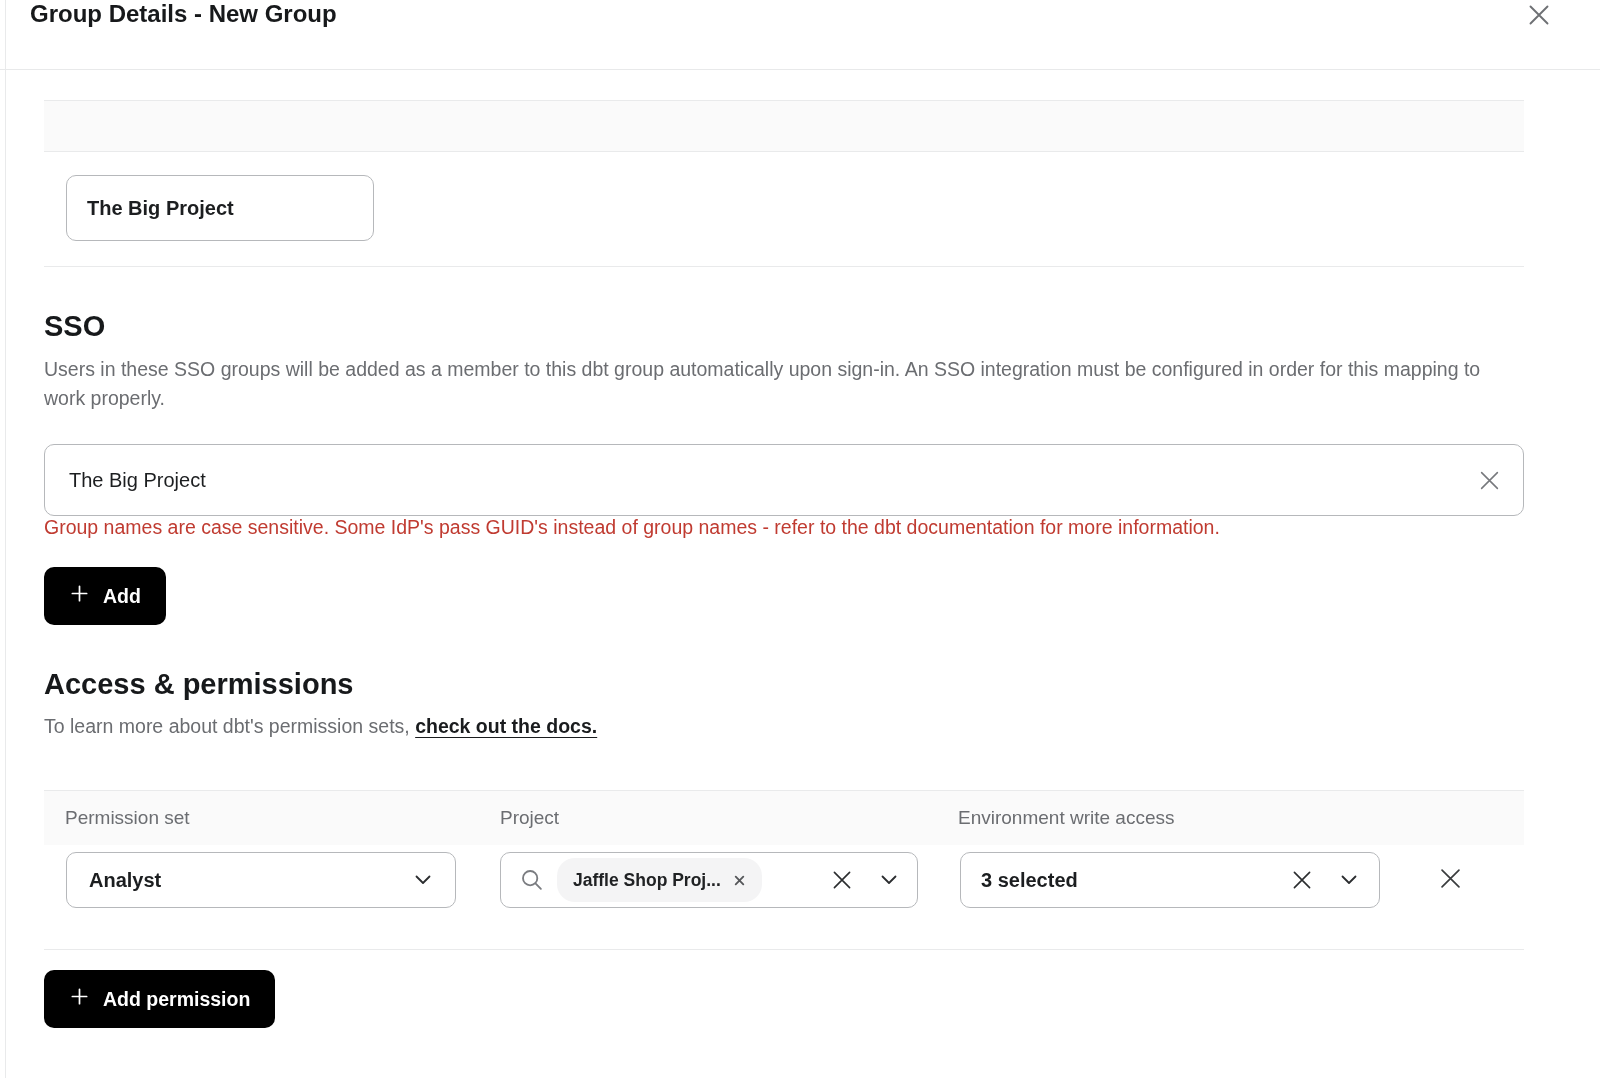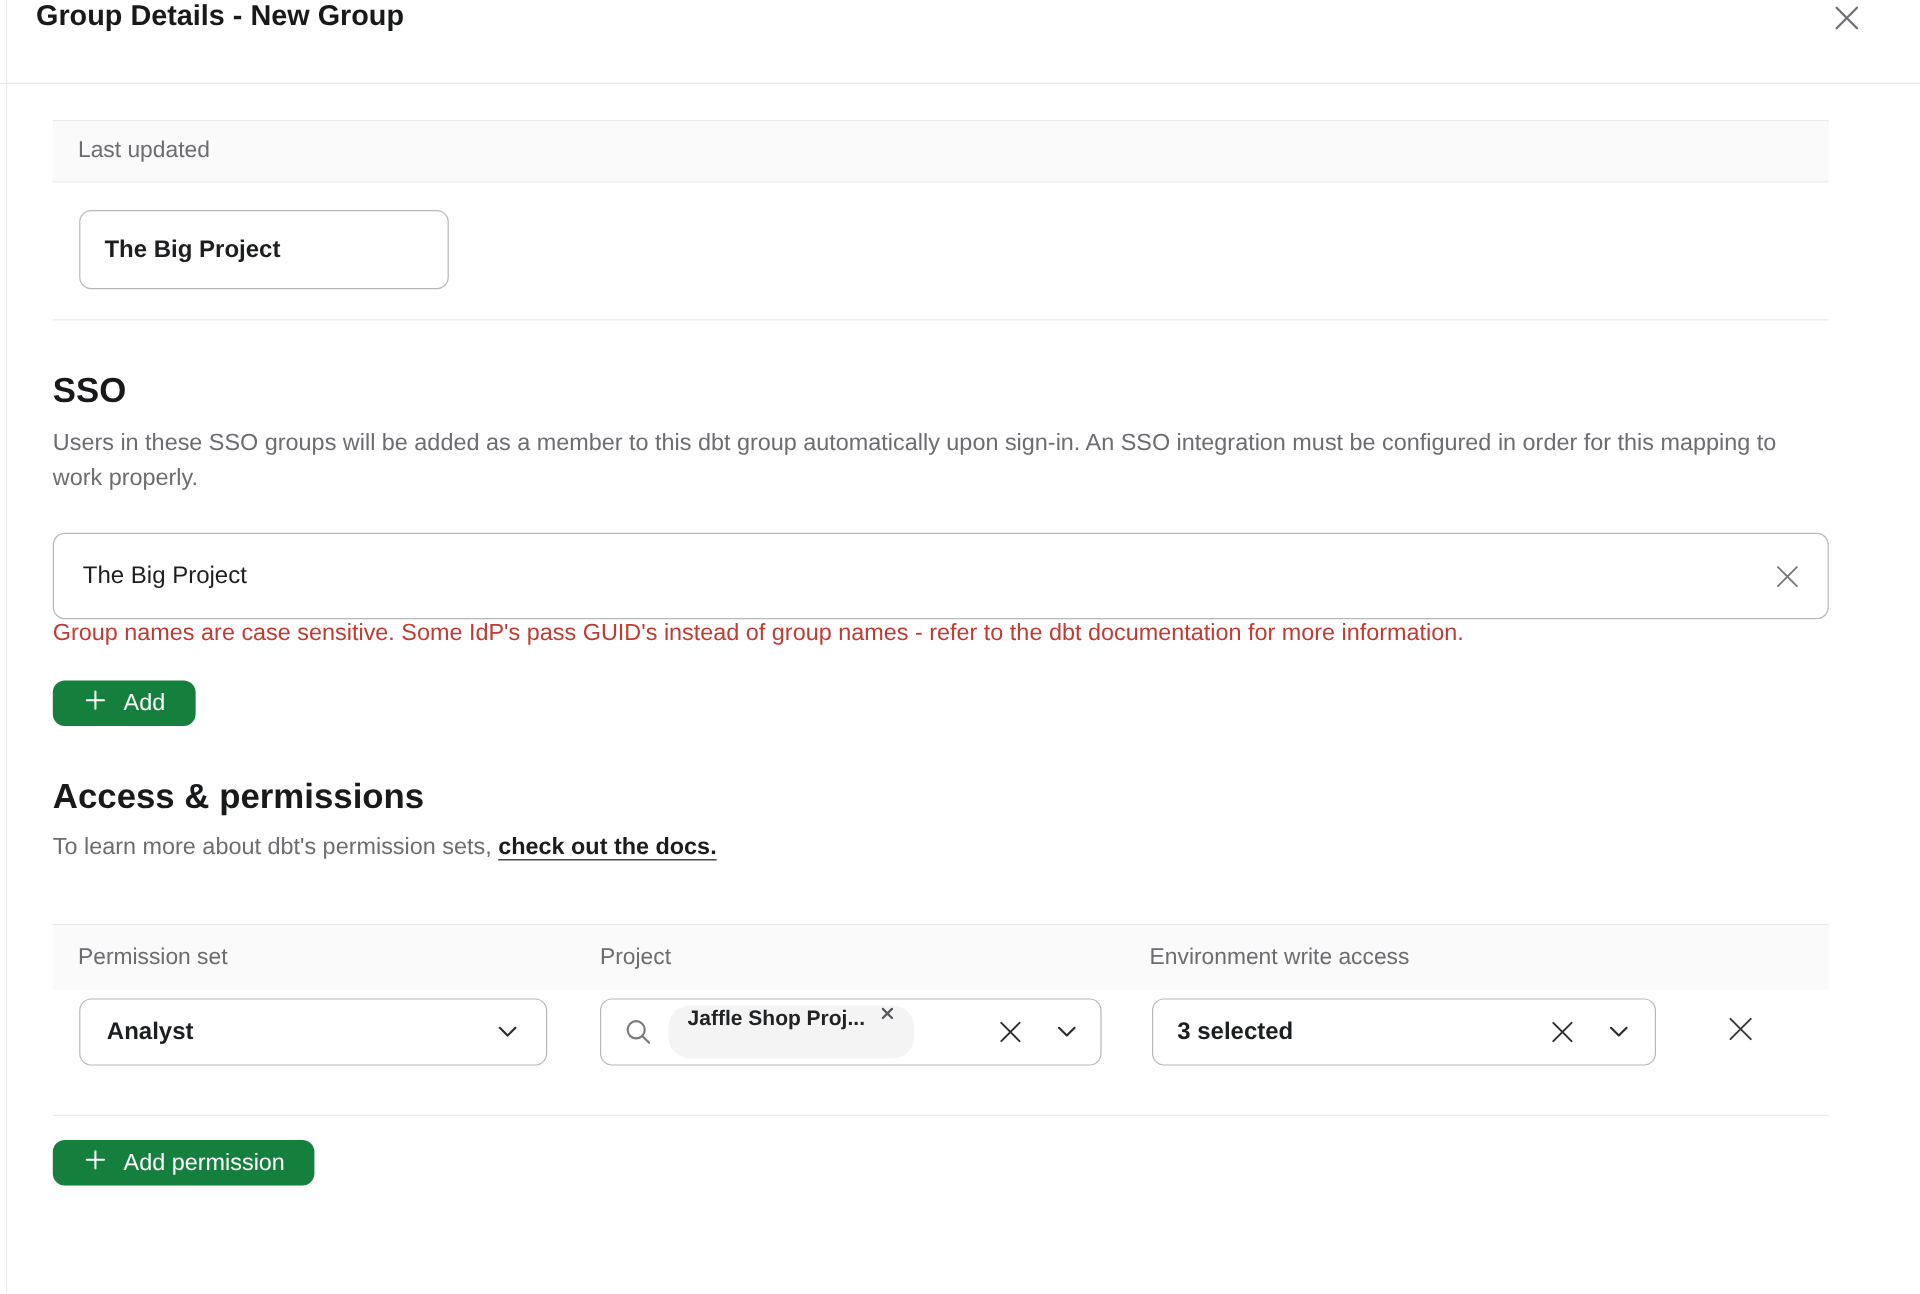--- a/index.html
+++ b/index.html
@@ -53,23 +53,23 @@
   .sso-input {
     flex: 1; height: 100%; border: none; outline: none; background: transparent;
     font-family: inherit; font-size: 20px; color: #1c1e20; padding: 0 60px 0 24px;
   }
   .sso-clear { position: absolute; right: 20px; color: #77797d; }
 
   .error-text { margin-top: 0; font-size: 19.5px; color: #c03b31; }
 
   .btn-dark {
     display: inline-flex; align-items: center; gap: 13px;
-    height: 38px; padding: 0 25px; border: none; border-radius: 10px;
-    background: #15803d; color: #ffffff; cursor: pointer;
-    font-family: inherit; font-size: 19.5px; font-weight: 400;
+    height: 58px; padding: 0 25px; border: none; border-radius: 10px;
+    background: #000000; color: #ffffff; cursor: pointer;
+    font-family: inherit; font-size: 19.5px; font-weight: 700;
   }
   .btn-add { margin-top: 28px; }
   .btn-add-permission { margin-top: 20px; }
 
   .docs-line { margin-top: 14px; font-size: 19.5px; color: #6b6d71; }
   .docs-link { color: #1a1c1e; font-weight: 700; text-decoration: underline; text-underline-offset: 4px; cursor: pointer; }
 
   
   .perm-table { margin-top: 52px; }
   .perm-head {
@@ -82,21 +82,21 @@
   }
   .field {
     height: 56px; border: 1px solid #b6b8bb; border-radius: 10px; background: #fff;
     display: flex; align-items: center; cursor: pointer;
   }
   .field-select { margin-left: 22px; width: 390px; padding: 0 22px; justify-content: space-between; }
   .field-value { font-size: 20px; font-weight: 700; color: #1c1e20; }
   .field-project { margin-left: 21px; width: 418px; padding: 0 18px; }
   .field-env { margin-left: 23px; width: 420px; padding: 0 20px; }
   .chip {
-    display: inline-flex; gap: 12px;
+    display: inline-flex; align-items: center; gap: 12px;
     height: 44px; padding: 0 16px; margin-left: 12px; border-radius: 18px;
     background: #f4f4f5; font-size: 17.5px; font-weight: 700; color: #202224;
   }
   .chip-x { color: #55575a; display: inline-flex; }
   .clear-x { margin-left: auto; color: #2b2d2f; }
   .chev { margin-left: 26px; margin-right: 2px; color: #2b2d2f; display: inline-flex; }
   .row-remove { margin-left: 54px; color: #3a3c3e; }
   .search-icon { color: #7a7c80; display: inline-flex; }
 </style>
 </head>
@@ -110,21 +110,20 @@
     <svg width="30" height="30" viewBox="0 0 24 24">
         <path d="M5.2 5.2 L18.8 18.8 M18.8 5.2 L5.2 18.8" stroke="#6e7074" stroke-width="1.5" fill="none" stroke-linecap="round"></path>
       </svg>
   </button>
 </header>
 
 <main>
 
   <section class="name-table">
     <div class="t-head">
-      <div class="th">Last updated</div>
     </div>
     <div class="t-row">
       <div>
         <input class="name-input" type="text" value="The Big Project" style="">
       </div>
     </div>
   </section>
 
   <section>
     <h2 class="section-heading">SSO</h2>

